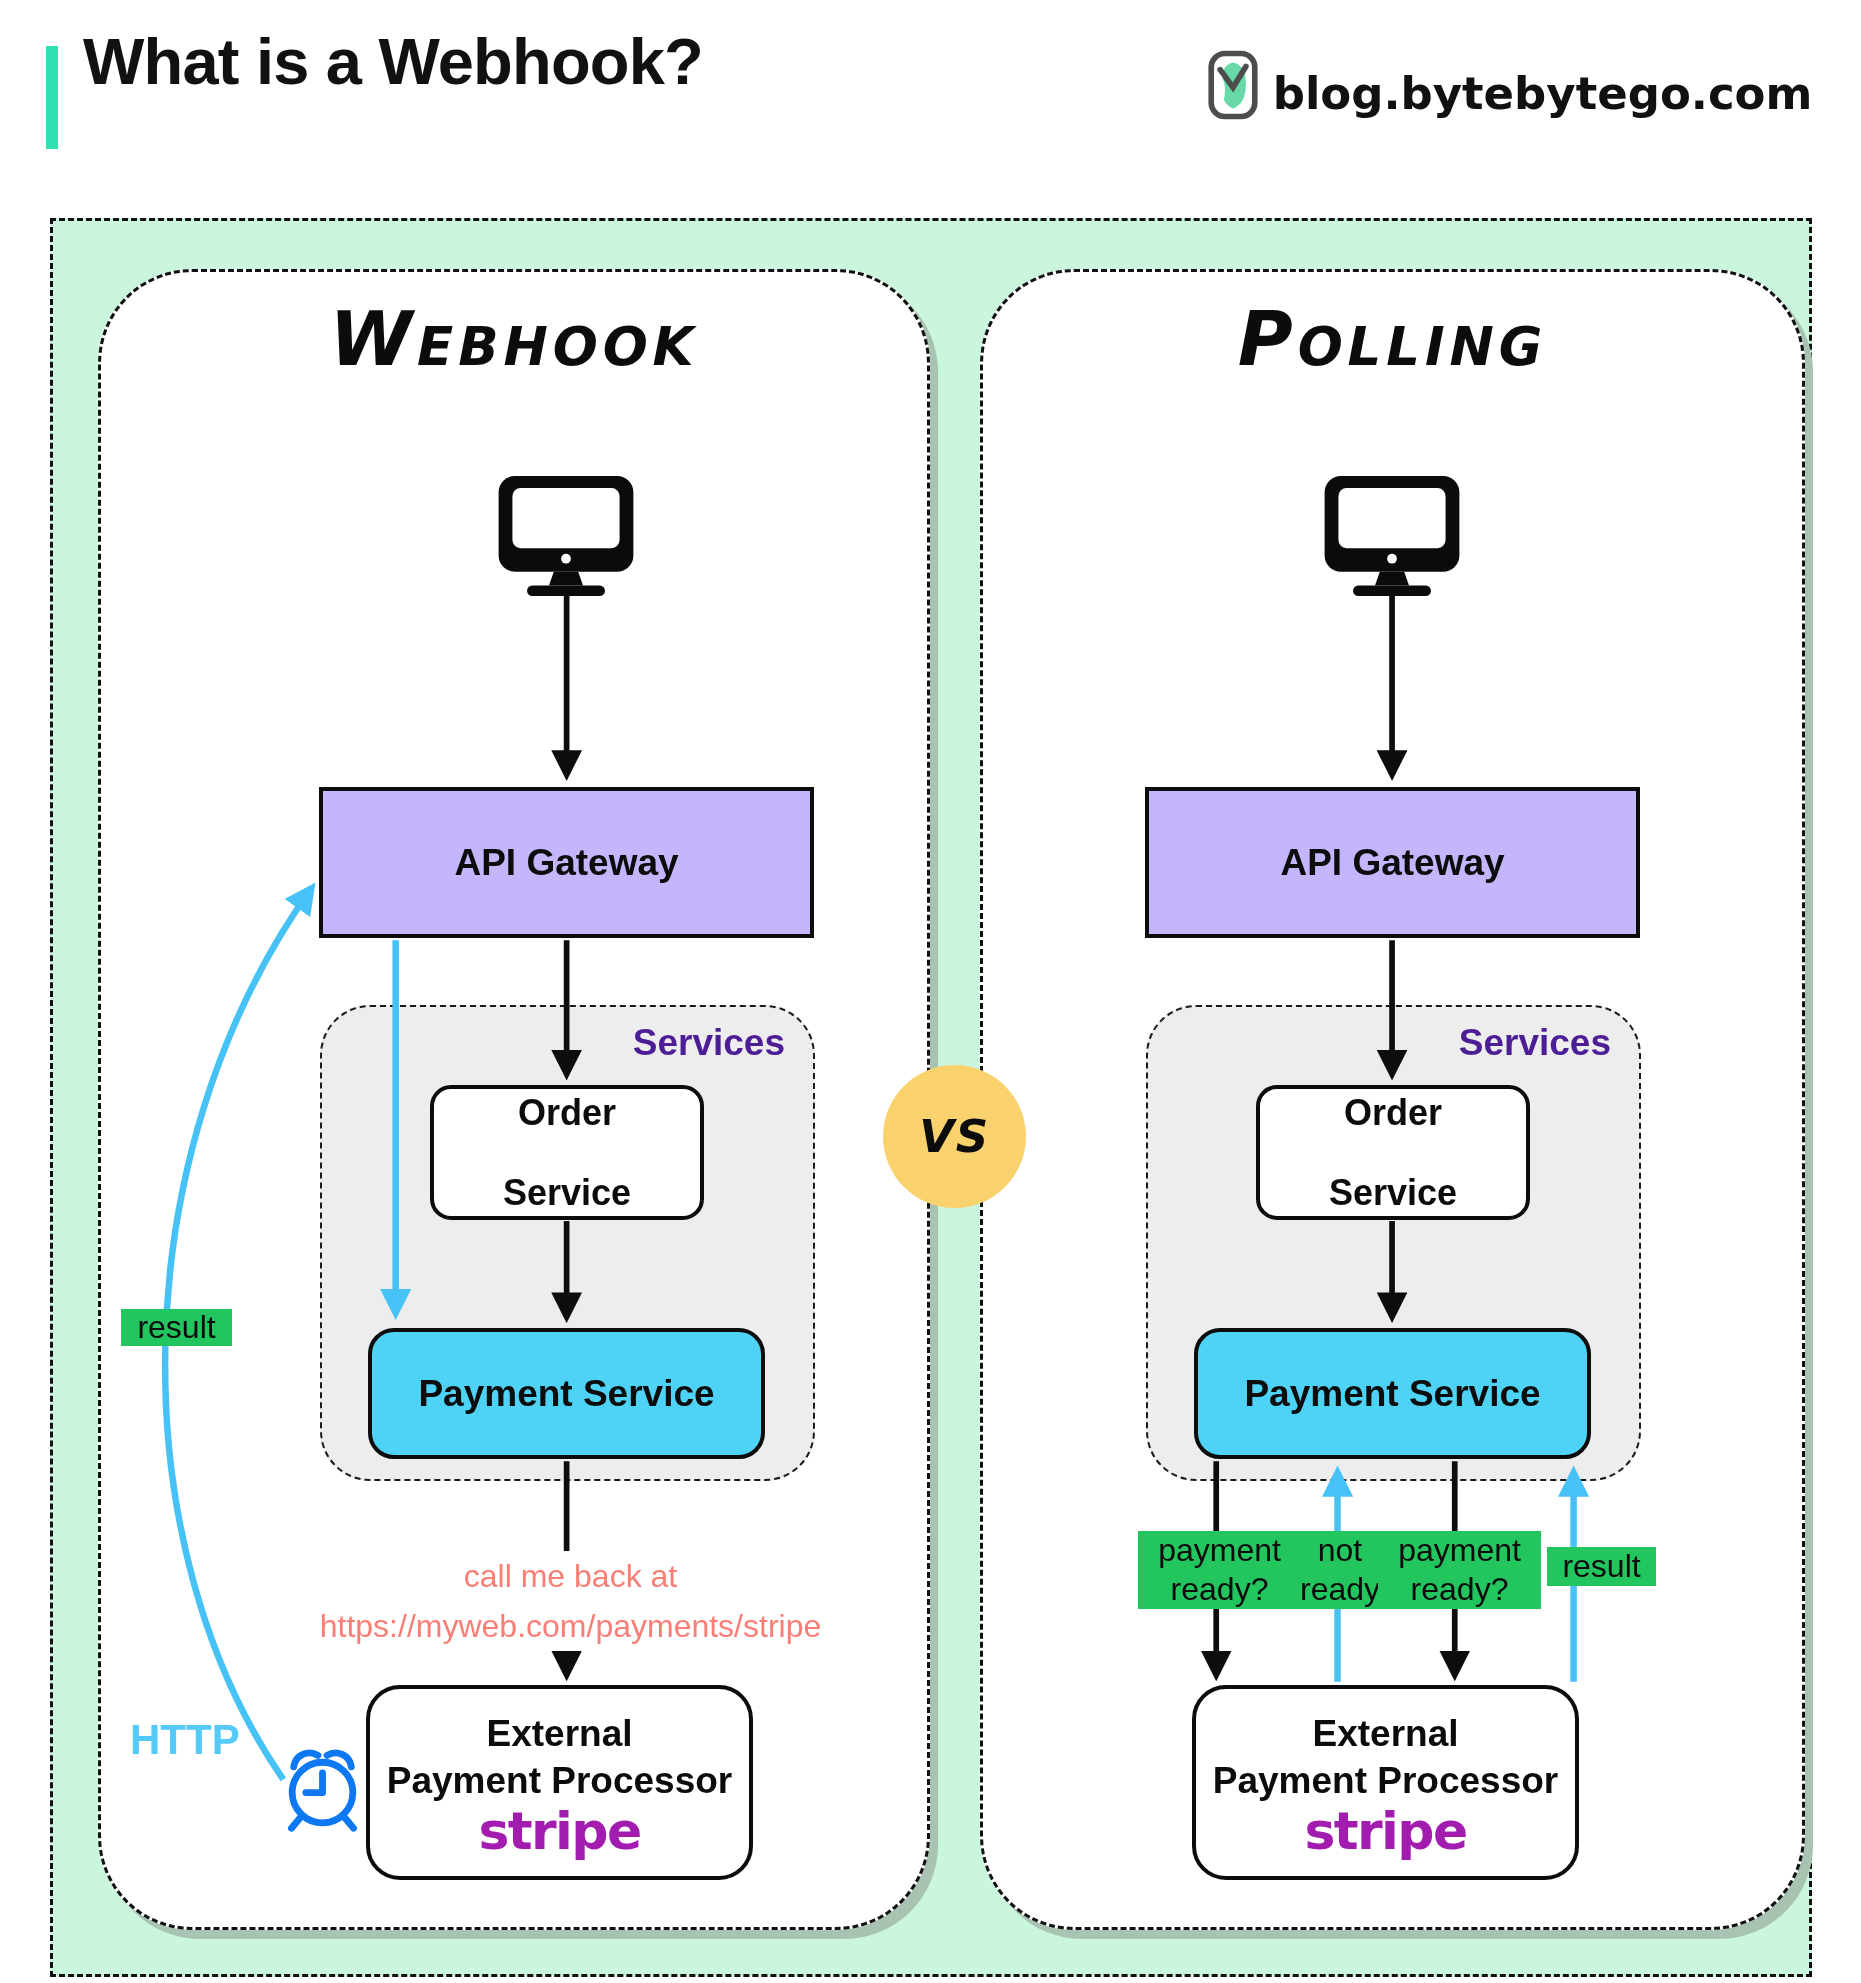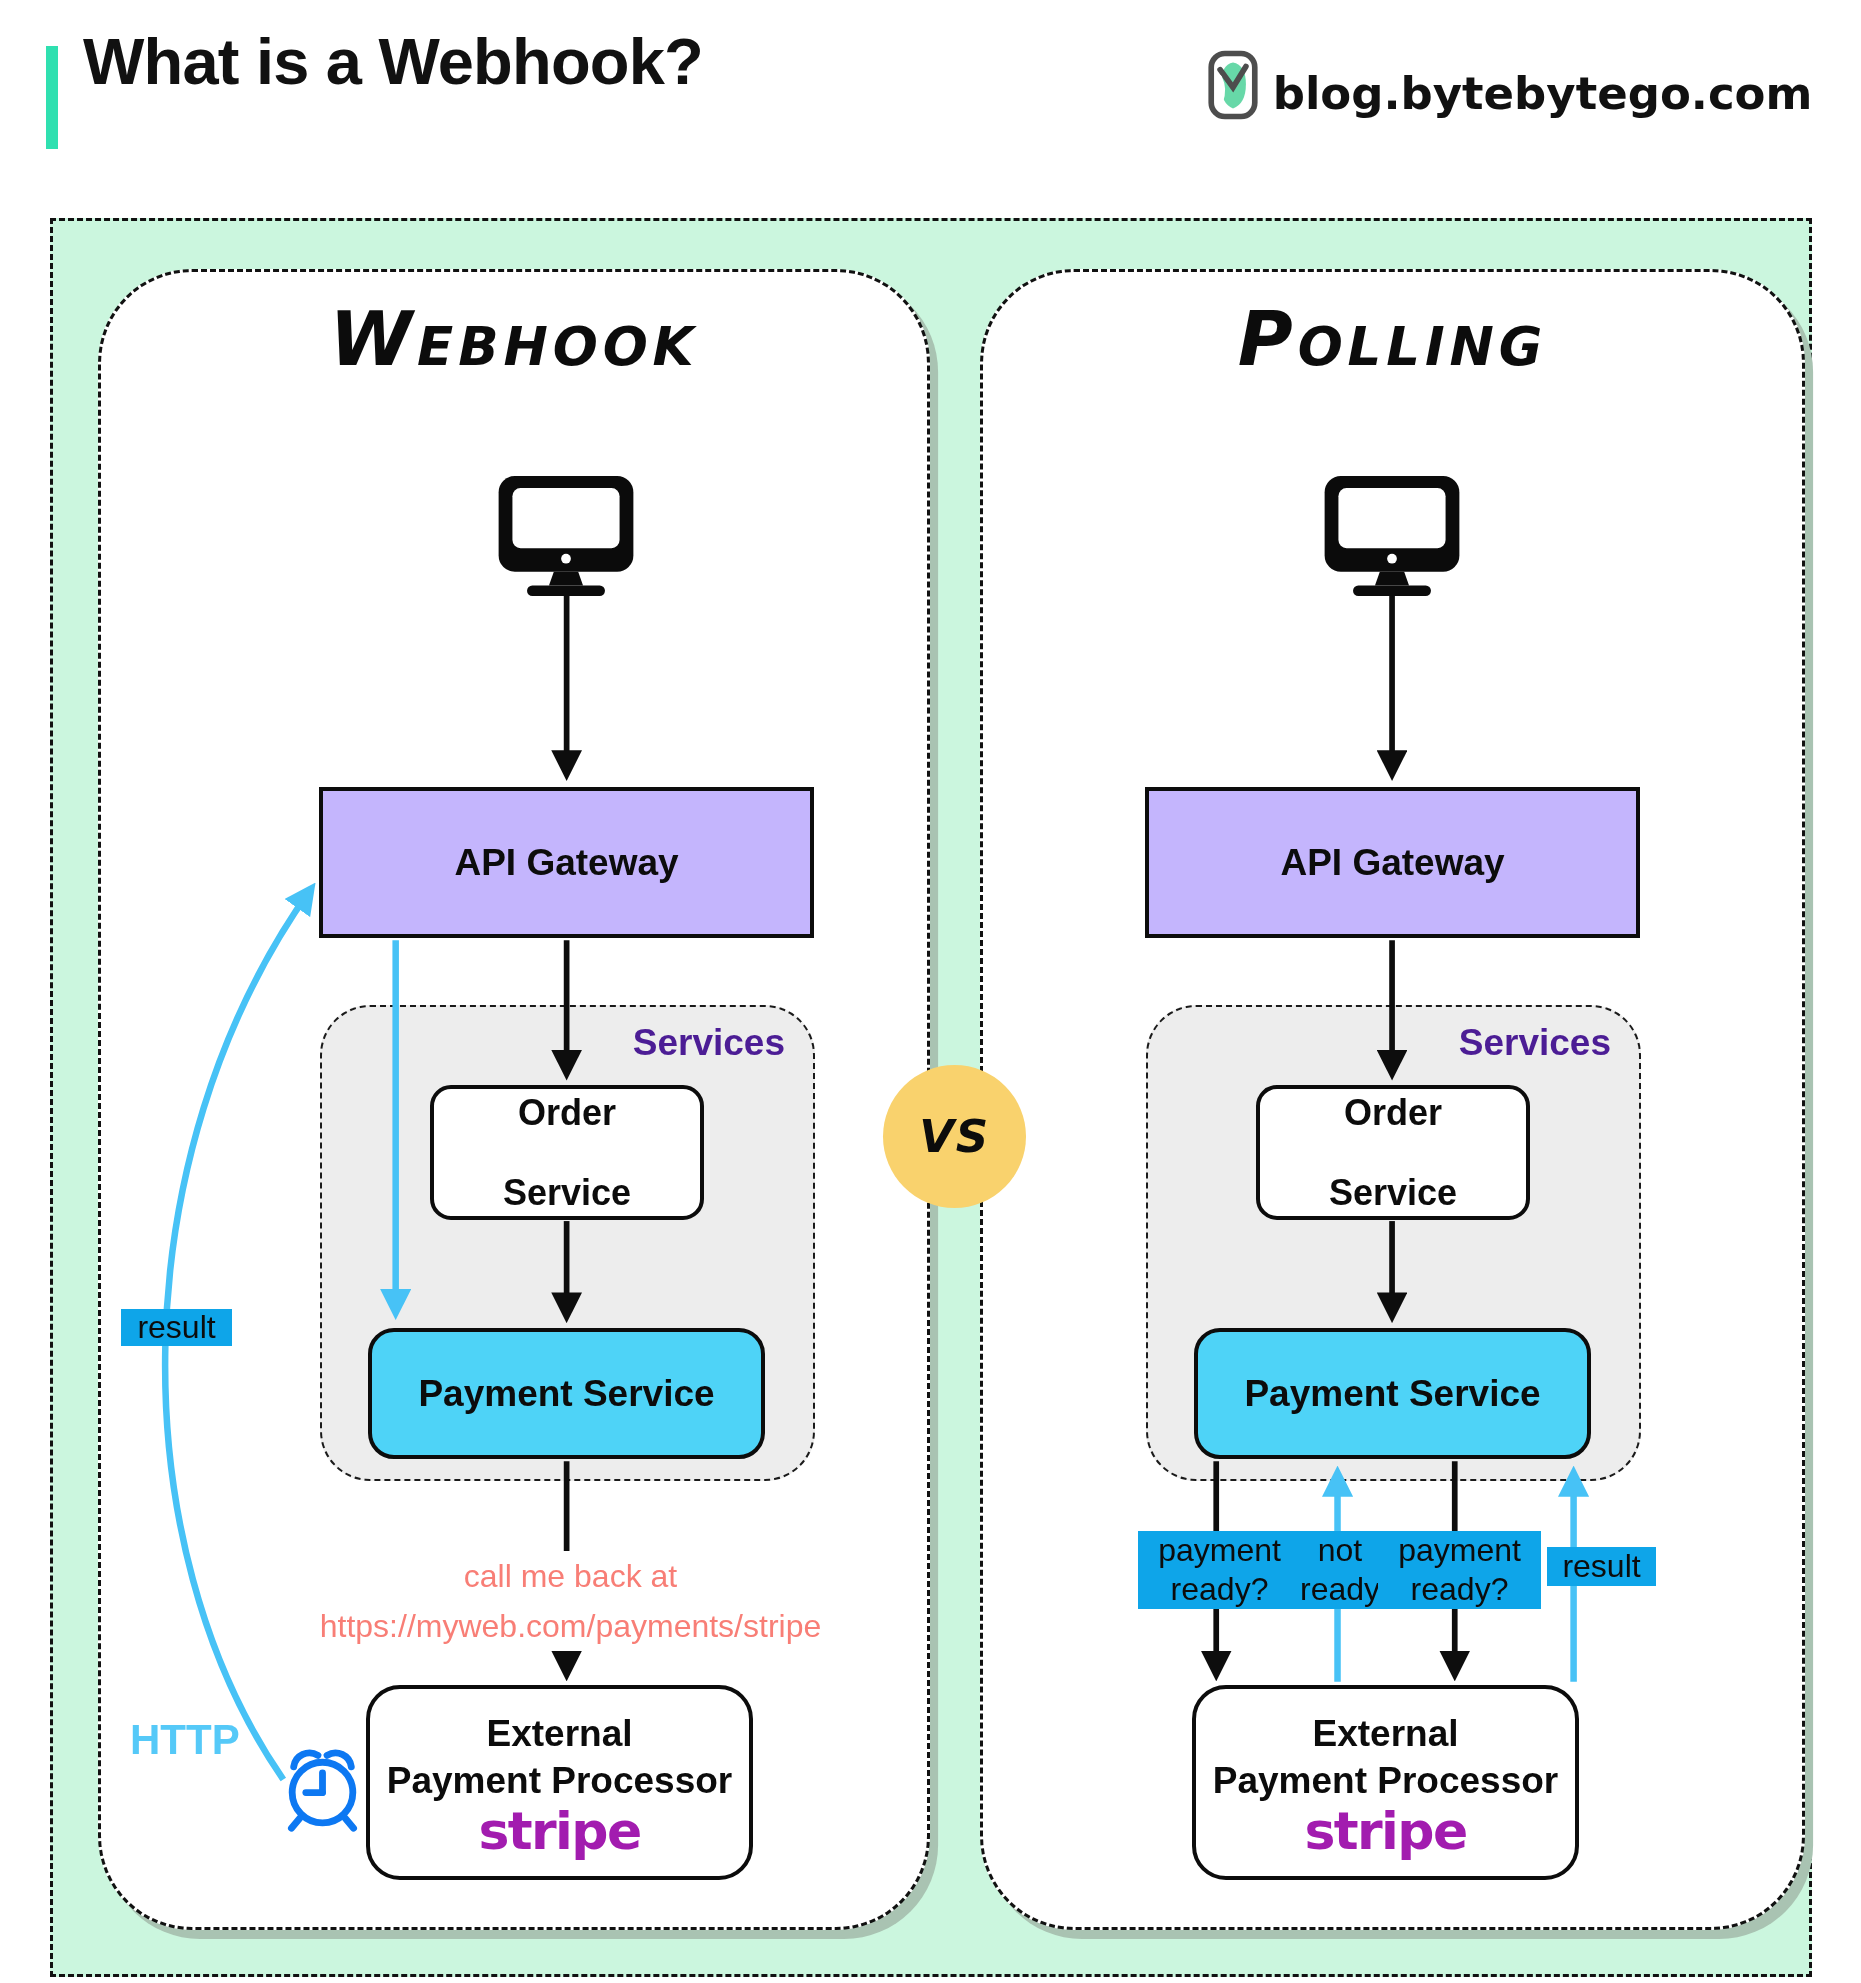--- a/index.html
+++ b/index.html
@@ -50,21 +50,21 @@
   .pay-left{left:368px;top:1328px;width:397px;height:131px;}
   .pay-right{left:1194px;top:1328px;width:397px;height:131px;}
 
   .external{background:#ffffff;border:4.1px solid #0c0c0c;border-radius:34px;font-size:37px;font-weight:bold;line-height:47px;}
   .ex-left{left:366px;top:1685px;width:387px;height:195px;}
   .ex-right{left:1192px;top:1685px;width:387px;height:195px;}
   .stripe-logo{font-family:"DejaVu Sans", sans-serif;font-size:52px;font-weight:800;color:#a21caf;
                letter-spacing:-1.6px;margin-top:4.9px;}
 
   
-  .lbl{position:absolute;color:#0c0c0c;background:#0ea5e9;text-align:center;z-index:6;}
+  .lbl{position:absolute;color:#0c0c0c;background:#22c55e;text-align:center;z-index:6;}
   .note{left:261px;top:1551px;width:619px;font-size:32px;line-height:50px;color:#f87e76;background:#ffffff;
         position:absolute;text-align:center;z-index:6;}
   .result-left{left:121px;top:1309px;width:111px;font-size:32px;}
   .http{left:130px;top:1716px;font-size:42px;font-weight:800;color:#55c9f8;background:transparent;}
   .poll-lbl{top:1531px;font-size:32px;line-height:39px;text-align:center;}
   .pl-q1{left:1138px;width:163px;}
   .pl-a1{left:1292px;width:96px;}
   .pl-q2{left:1378px;width:163px;}
   .pl-res{left:1547px;width:109px;top:1547px;}
 

